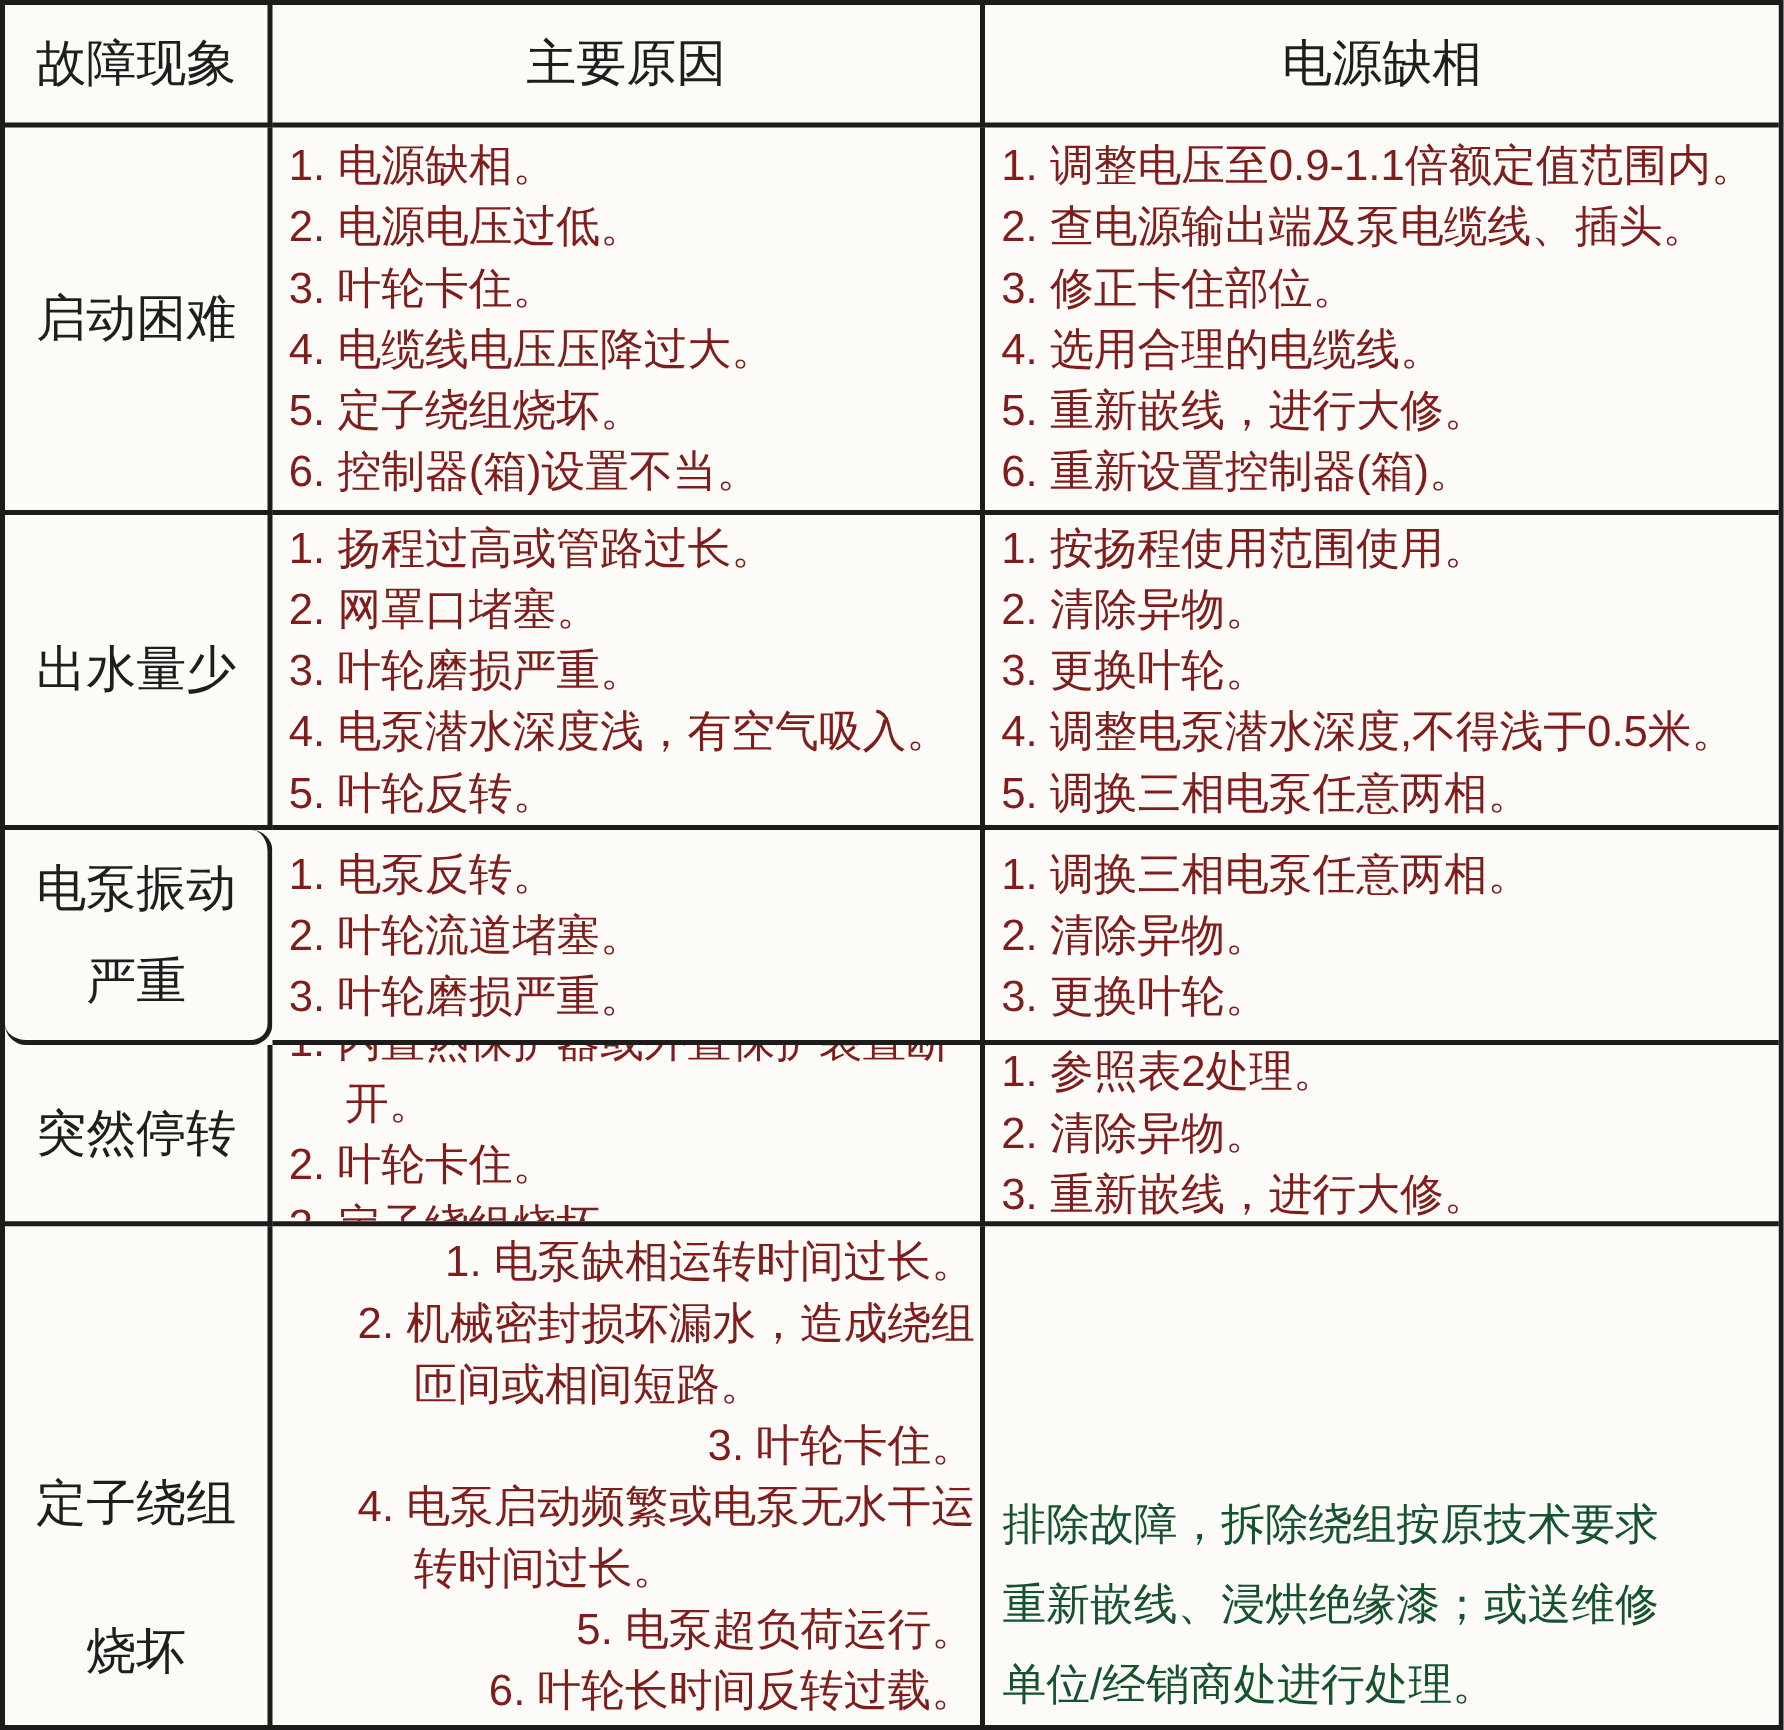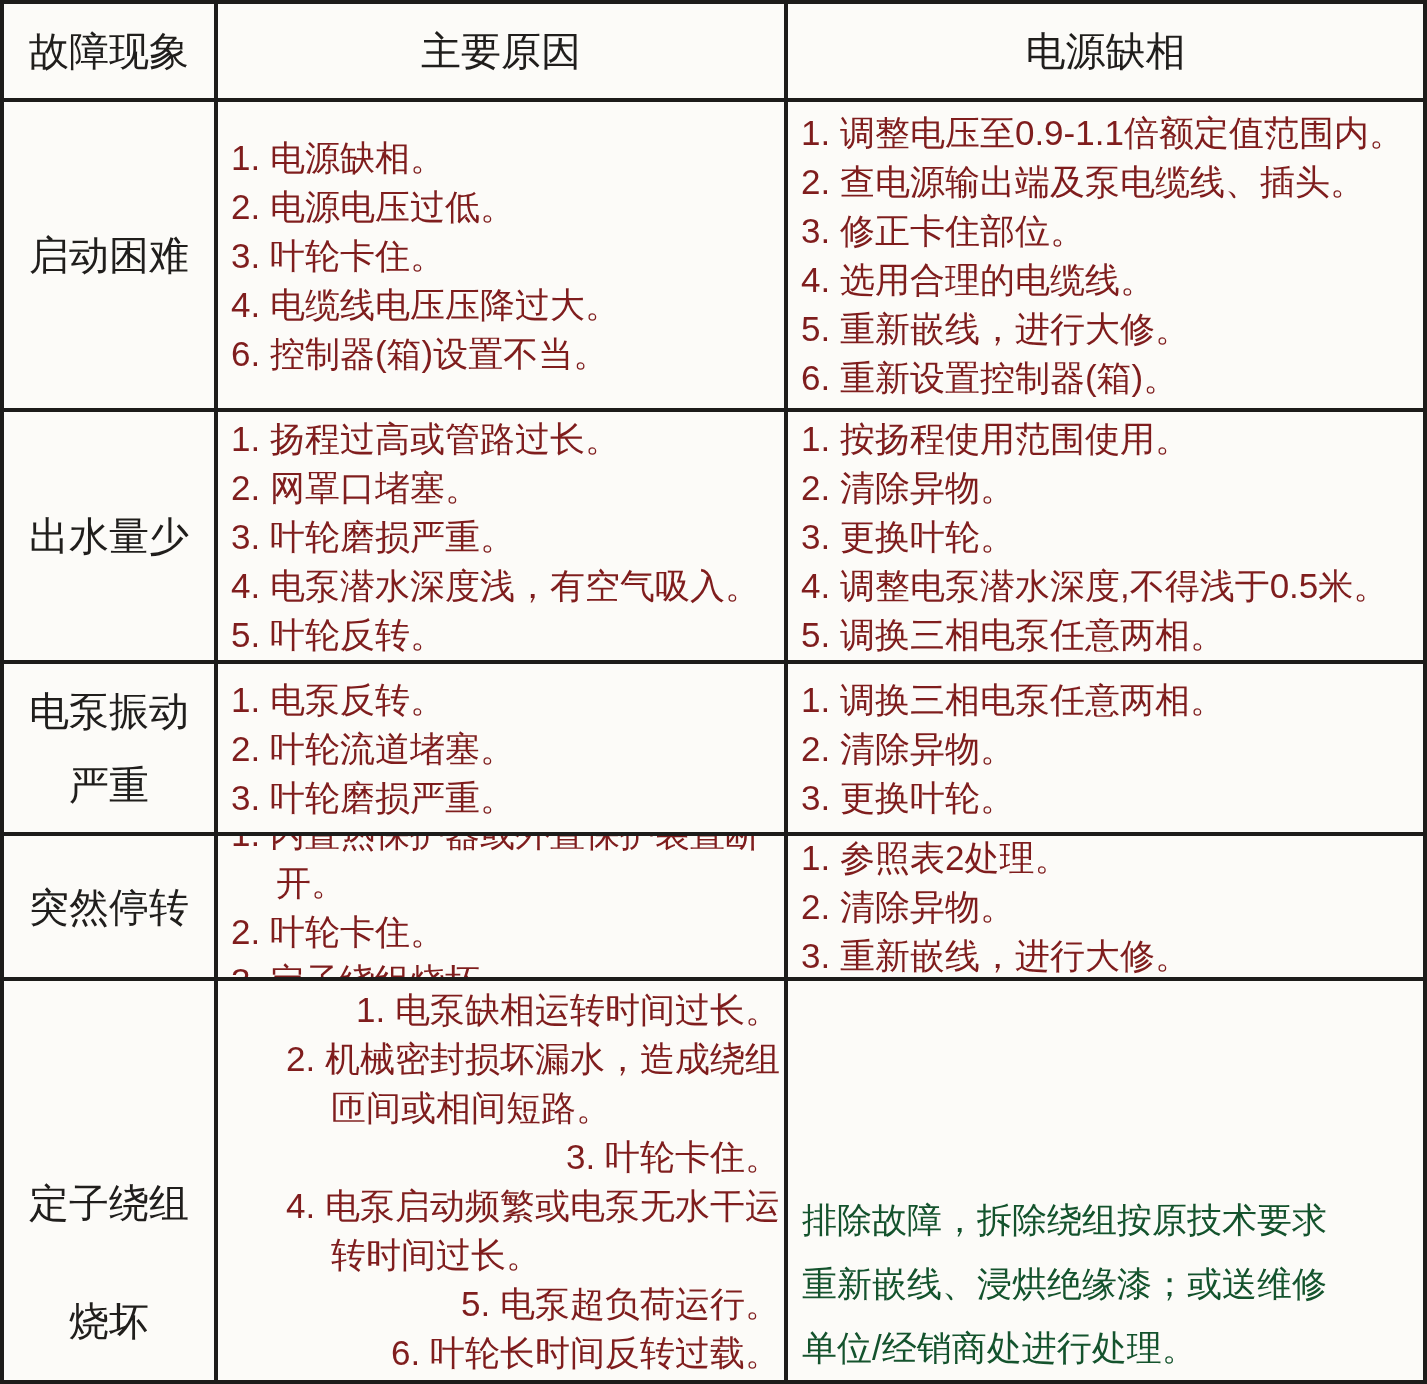--- a/index.html
+++ b/index.html
@@ -37,21 +37,21 @@
   .head, .fault {
     display: flex;
     align-items: center;
     justify-content: center;
     text-align: center;
     font-size: 40px;
     line-height: 1.25;
     white-space: pre-line;
     color: #201e1c;
   }
-  .fault.lh-wide  { line-height: 74px; }
+  .fault.lh-wide  { line-height: 74px; border-radius: 17px; }
   .fault.lh-xwide { line-height: 118px; }
 
   
   .list {
     display: flex;
     flex-direction: column;
     justify-content: center;
     padding: 2px 4px 2px 13px;
     font-size: 35px;
     line-height: 49px;
@@ -85,20 +85,21 @@
     <div class="cell head">故障现象</div>
     <div class="cell head">主要原因</div>
     <div class="cell head last-col">电源缺相</div>
 
     <div class="cell fault">启动困难</div>
     <div class="cell list">
       <div class="item">1. 电源缺相。</div>
       <div class="item">2. 电源电压过低。</div>
       <div class="item">3. 叶轮卡住。</div>
       <div class="item">4. 电缆线电压压降过大。</div>
+      <div class="item">5. 定子绕组烧坏。</div>
       <div class="item">6. 控制器(箱)设置不当。</div>
     </div>
     <div class="cell list last-col">
       <div class="item">1. 调整电压至0.9-1.1倍额定值范围内。</div>
       <div class="item">2. 查电源输出端及泵电缆线、插头。</div>
       <div class="item">3. 修正卡住部位。</div>
       <div class="item">4. 选用合理的电缆线。</div>
       <div class="item">5. 重新嵌线，进行大修。</div>
       <div class="item">6. 重新设置控制器(箱)。</div>
     </div>

